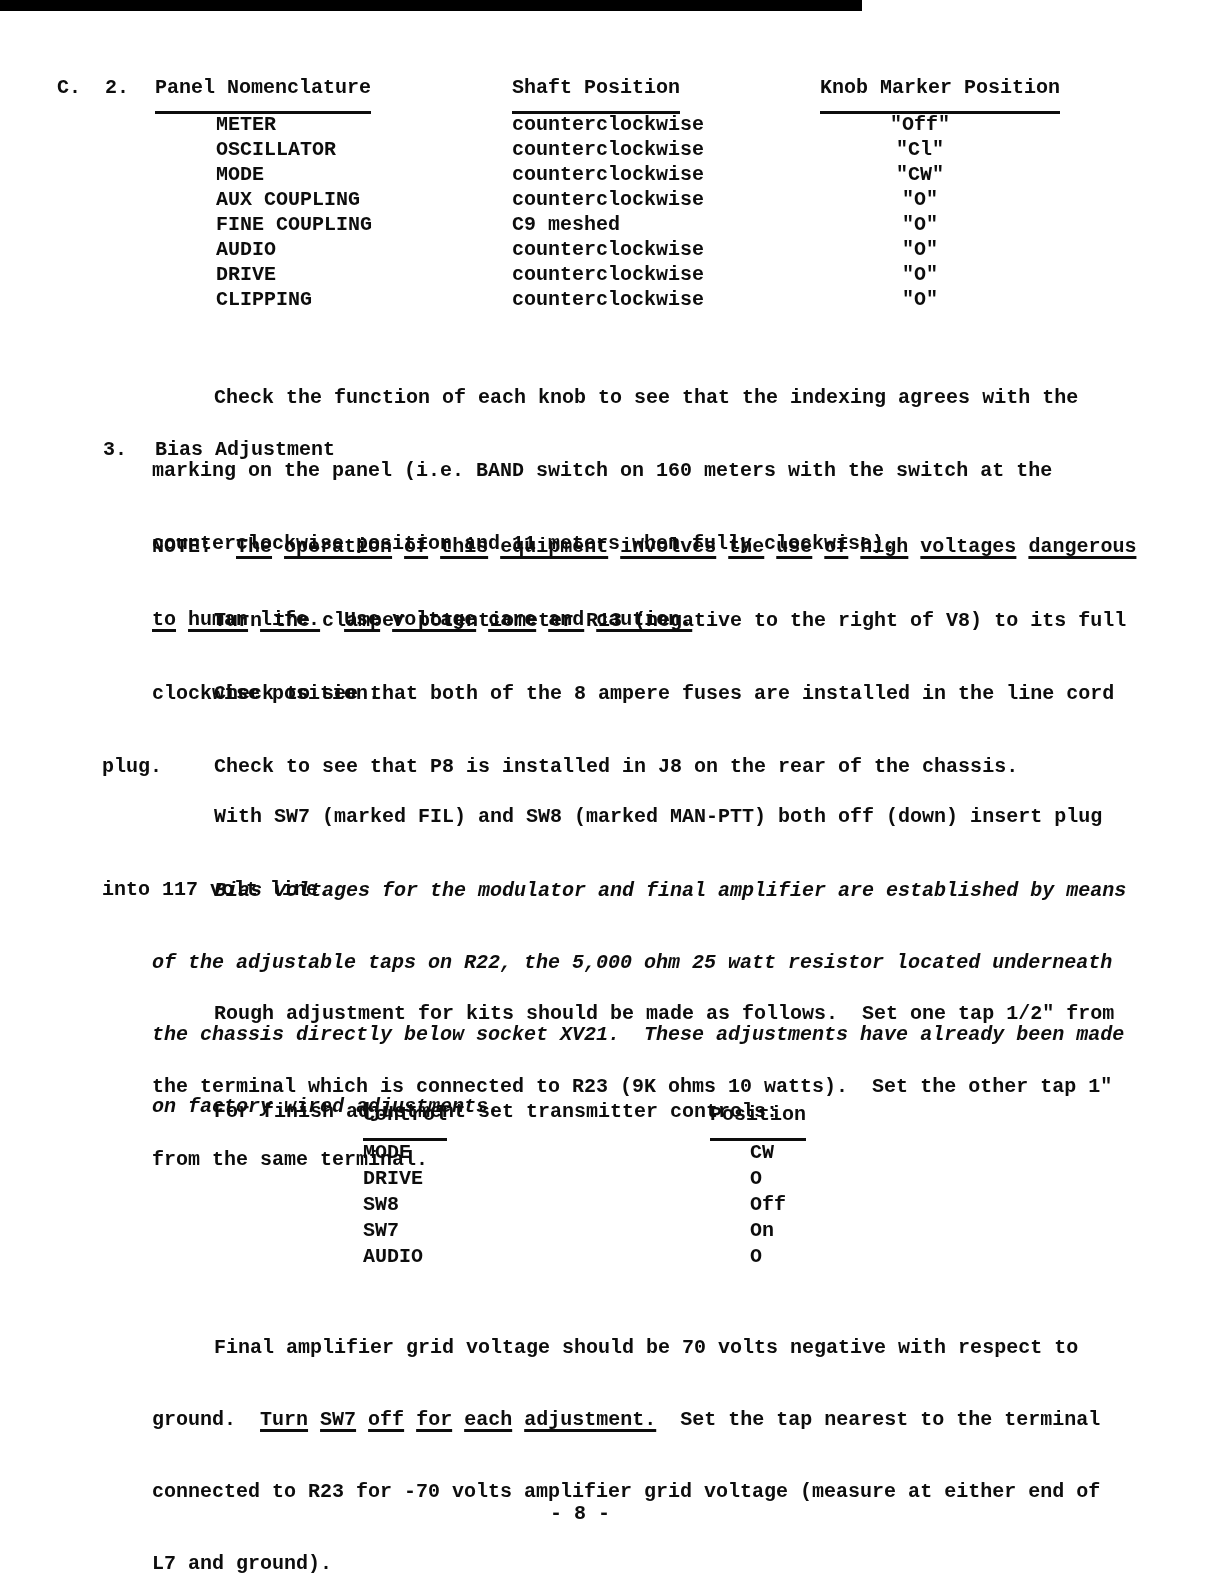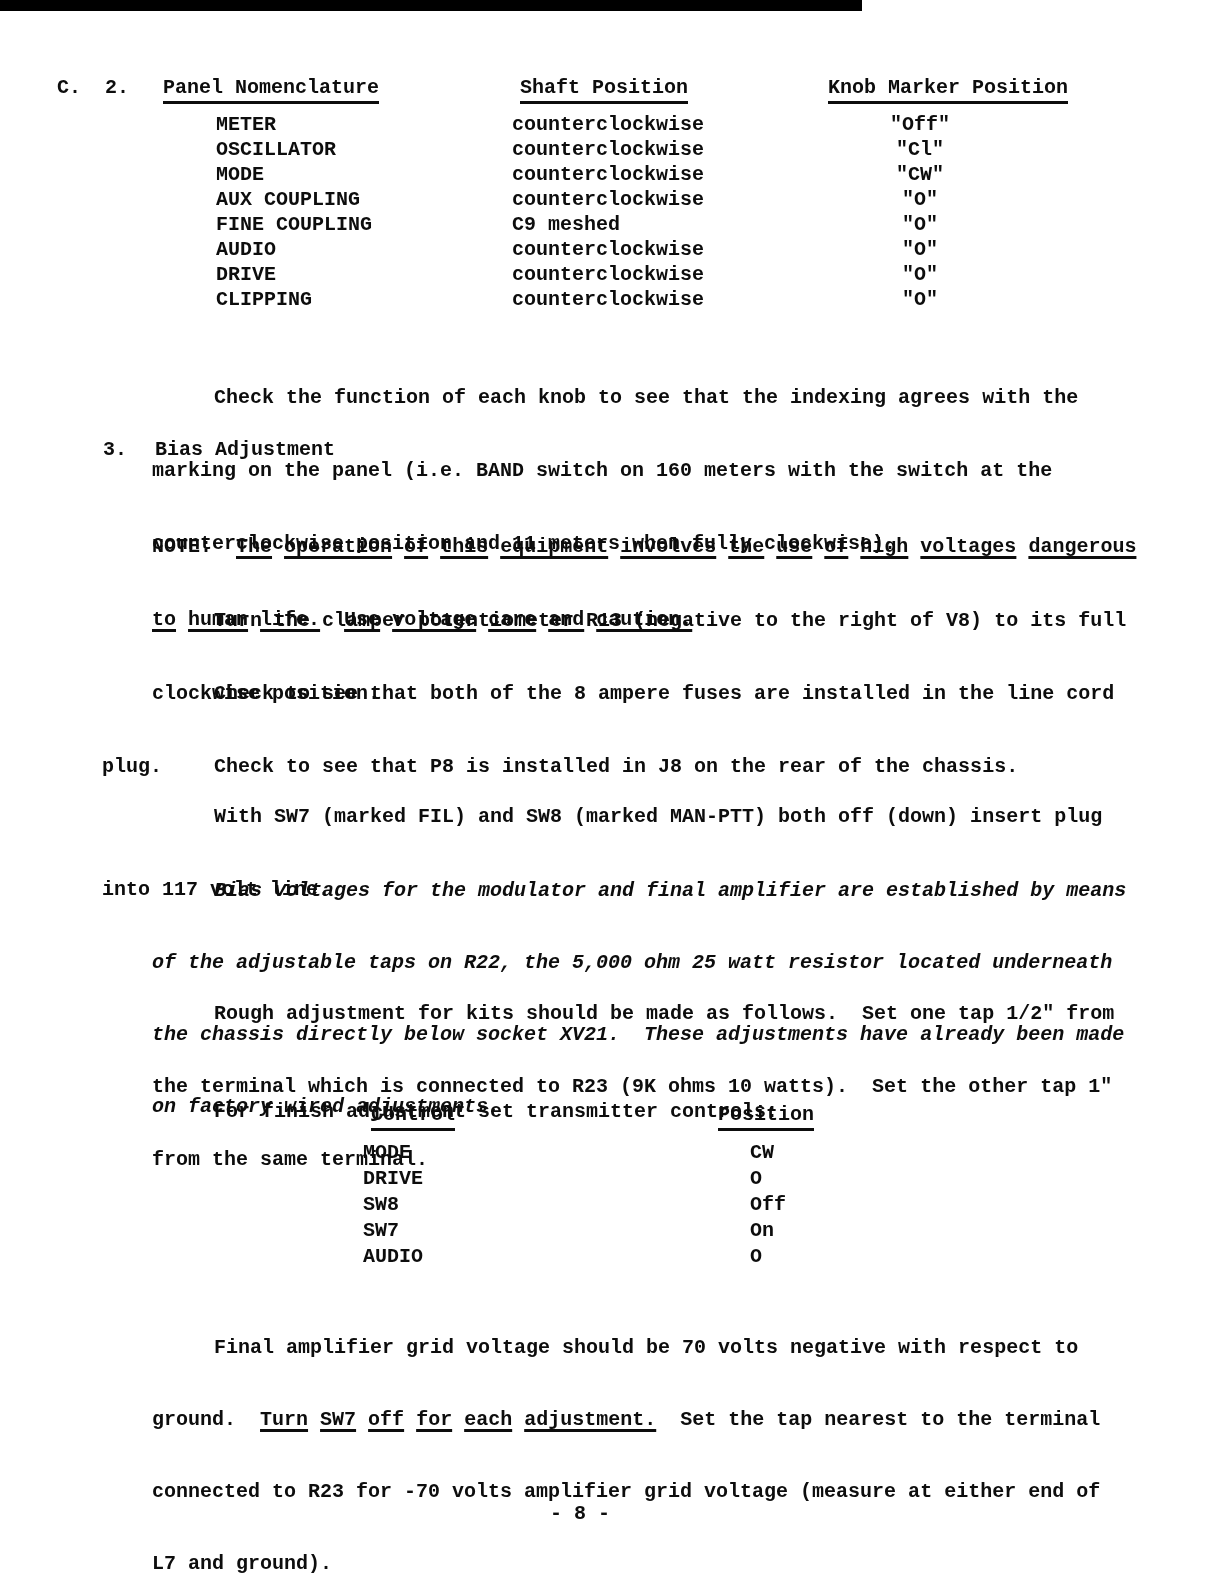--- a/index.html
+++ b/index.html
@@ -19,22 +19,21 @@
     width:862px;height:11px;background:#000;
   }
   .abs{position:absolute;white-space:pre;}
   .line{white-space:pre;line-height:27px;}
   .lh26 .line{line-height:26px;}
   .indent{text-indent:62px;}
   .hang{margin-left:-50px;}
   .hdr{
     display:inline-block;
     border-bottom:3px solid #0d0d0d;
-    padding-bottom:2px;
-    margin-left:8px;
+    padding-bottom:12px;
   }
   
   .uw{
     text-decoration-line:underline;
     text-decoration-thickness:2.5px;
     text-underline-offset:4px;
     text-align:right;
   }
   
   .knob-rows{position:absolute;left:216px;top:112px;}

